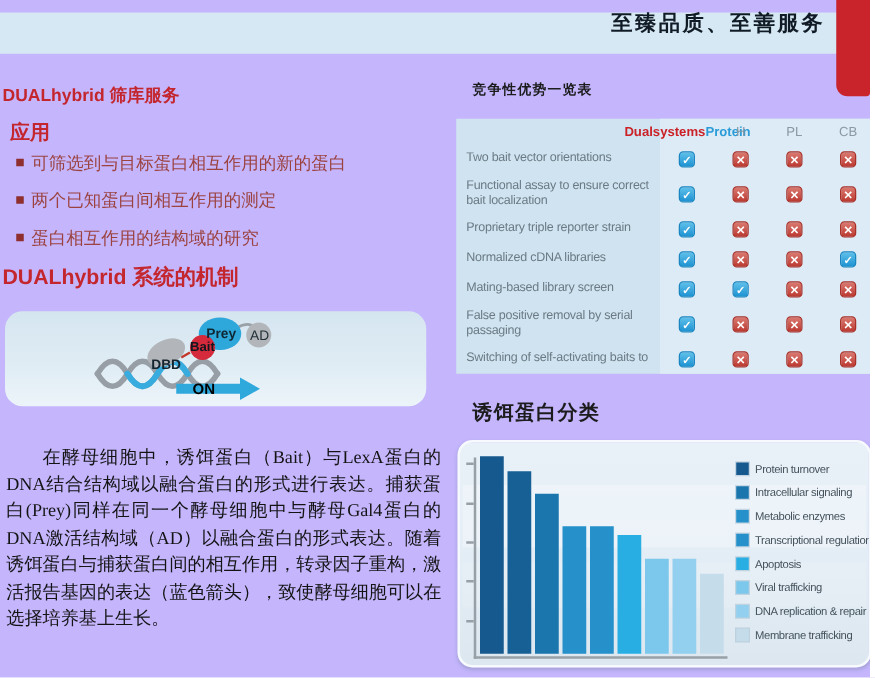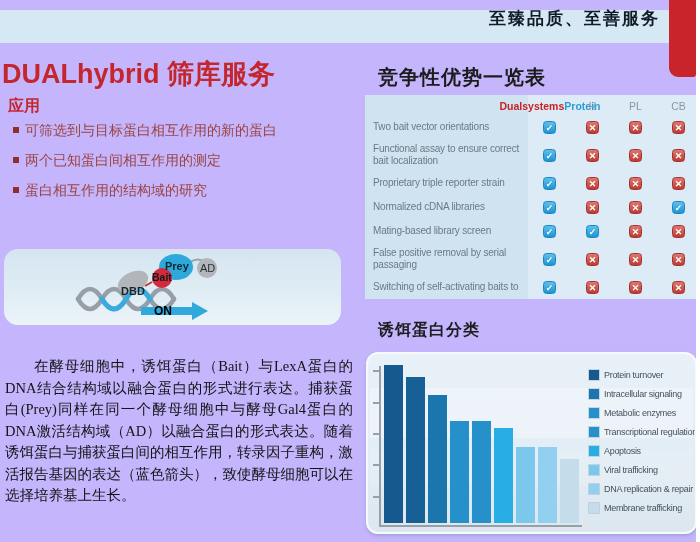--- a/index.html
+++ b/index.html
@@ -7,36 +7,36 @@
         font-family:"Liberation Sans",sans-serif;}
 
   
   .band{position:absolute;top:10px;left:0;width:673px;height:33px;background:#d6e8f3;}
   .slogan{position:absolute;right:36px;top:7px;font-family:"Liberation Serif",serif;
           font-weight:bold;font-size:17px;color:#101b26;letter-spacing:2px;}
   .red-tab{position:absolute;right:0;top:0;width:27px;height:77px;background:#c9242b;
            border-radius:0 0 3px 9px;}
 
   
-  .main-title{position:absolute;left:2px;top:56px;font-size:27px;font-weight:bold;color:#c4262d;text-align:center;}
+  .main-title{position:absolute;left:2px;top:68px;font-size:14px;font-weight:bold;color:#c4262d;text-align:center;}
   .h-app{position:absolute;left:8px;top:96px;font-size:16px;font-weight:bold;color:#c4262d;
          font-family:"Liberation Serif",serif;text-align:right;}
   .bullets{position:absolute;left:13px;top:122px;}
   .bullet-item{display:flex;margin-bottom:12px;font-family:Liberation Serif, serif;
                font-size:14px;color:#9c4340;}
   .bullet-sq{width:6px;height:6px;background:#8f2e2e;margin:5px 6px 0 0;flex:none;}
   .h-mech{position:absolute;left:2px;top:210px;font-size:17px;font-weight:bold;color:#c4262d;}
   .diagram{position:absolute;left:4px;top:249px;width:337px;height:76px;border-radius:14px;
            background:linear-gradient(180deg,#d5e5f0 0%,#dfecf4 55%,#ecf4f9 100%);}
   .para{position:absolute;left:5px;top:356px;width:348px;font-family:"Liberation Serif",serif;
         font-size:14.5px;line-height:21.5px;color:#141414;text-align:justify;text-indent:2em;}
 
   
   .tbl-title{position:absolute;left:378px;top:64px;font-family:"Liberation Serif",serif;
-             font-weight:bold;font-size:20px;color:#1c1c1c;letter-spacing:1px;}
+             font-weight:bold;font-size:11px;color:#1c1c1c;letter-spacing:1px;}
   .table{position:absolute;left:365px;top:95px;width:335px;height:204px;background:#cfe4f0;}
   .table-right-bg{position:absolute;left:163px;top:0;width:172px;height:100%;background:#dcebf5;}
   .thead{position:relative;height:21px;}
   .brand{position:absolute;left:120px;width:130px;top:5px;text-align:center;
          font-size:10.5px;font-weight:bold;white-space:nowrap;}
   .brand .r{color:#cb2127;} .brand .b{color:#2b9cd8;}
   .colh{position:absolute;top:5px;width:43px;text-align:center;font-size:10.5px;color:#8a98a3;}
   .trow{position:relative;display:flex;align-items:center;min-height:22px;}
   .trow.tall{min-height:30px;}
   .tlabel{width:163px;padding-left:8px;box-sizing:border-box;font-size:10px;
@@ -87,20 +87,21 @@
       </div>
       <div class="bullet-item">
         <span class="bullet-sq"></span>
         <span class="bullet-tx">两个已知蛋白间相互作用的测定</span>
       </div>
       <div class="bullet-item">
         <span class="bullet-sq"></span>
         <span class="bullet-tx">蛋白相互作用的结构域的研究</span>
       </div>
     </div>
+  <div class="h-mech">DUALhybrid 系统的机制</div>
 
   <div class="diagram">
     <svg width="337" height="76" viewBox="0 0 337 76">
 
       <g>
         <path d="M74,50 Q86,30 98,50 T122,50 T146,50 T170,50" fill="none" stroke="#979ea5" stroke-width="4.5" stroke-linecap="round"></path>
         <path d="M74,50 Q86,70 98,50 T122,50 T146,50 T170,50" fill="none" stroke="#979ea5" stroke-width="4.5" stroke-linecap="round"></path>
         <path d="M98,50 Q110,70 122,50 Q134,30 146,50" fill="none" stroke="#38acdf" stroke-width="5" stroke-linecap="round"></path>
       </g>
 

